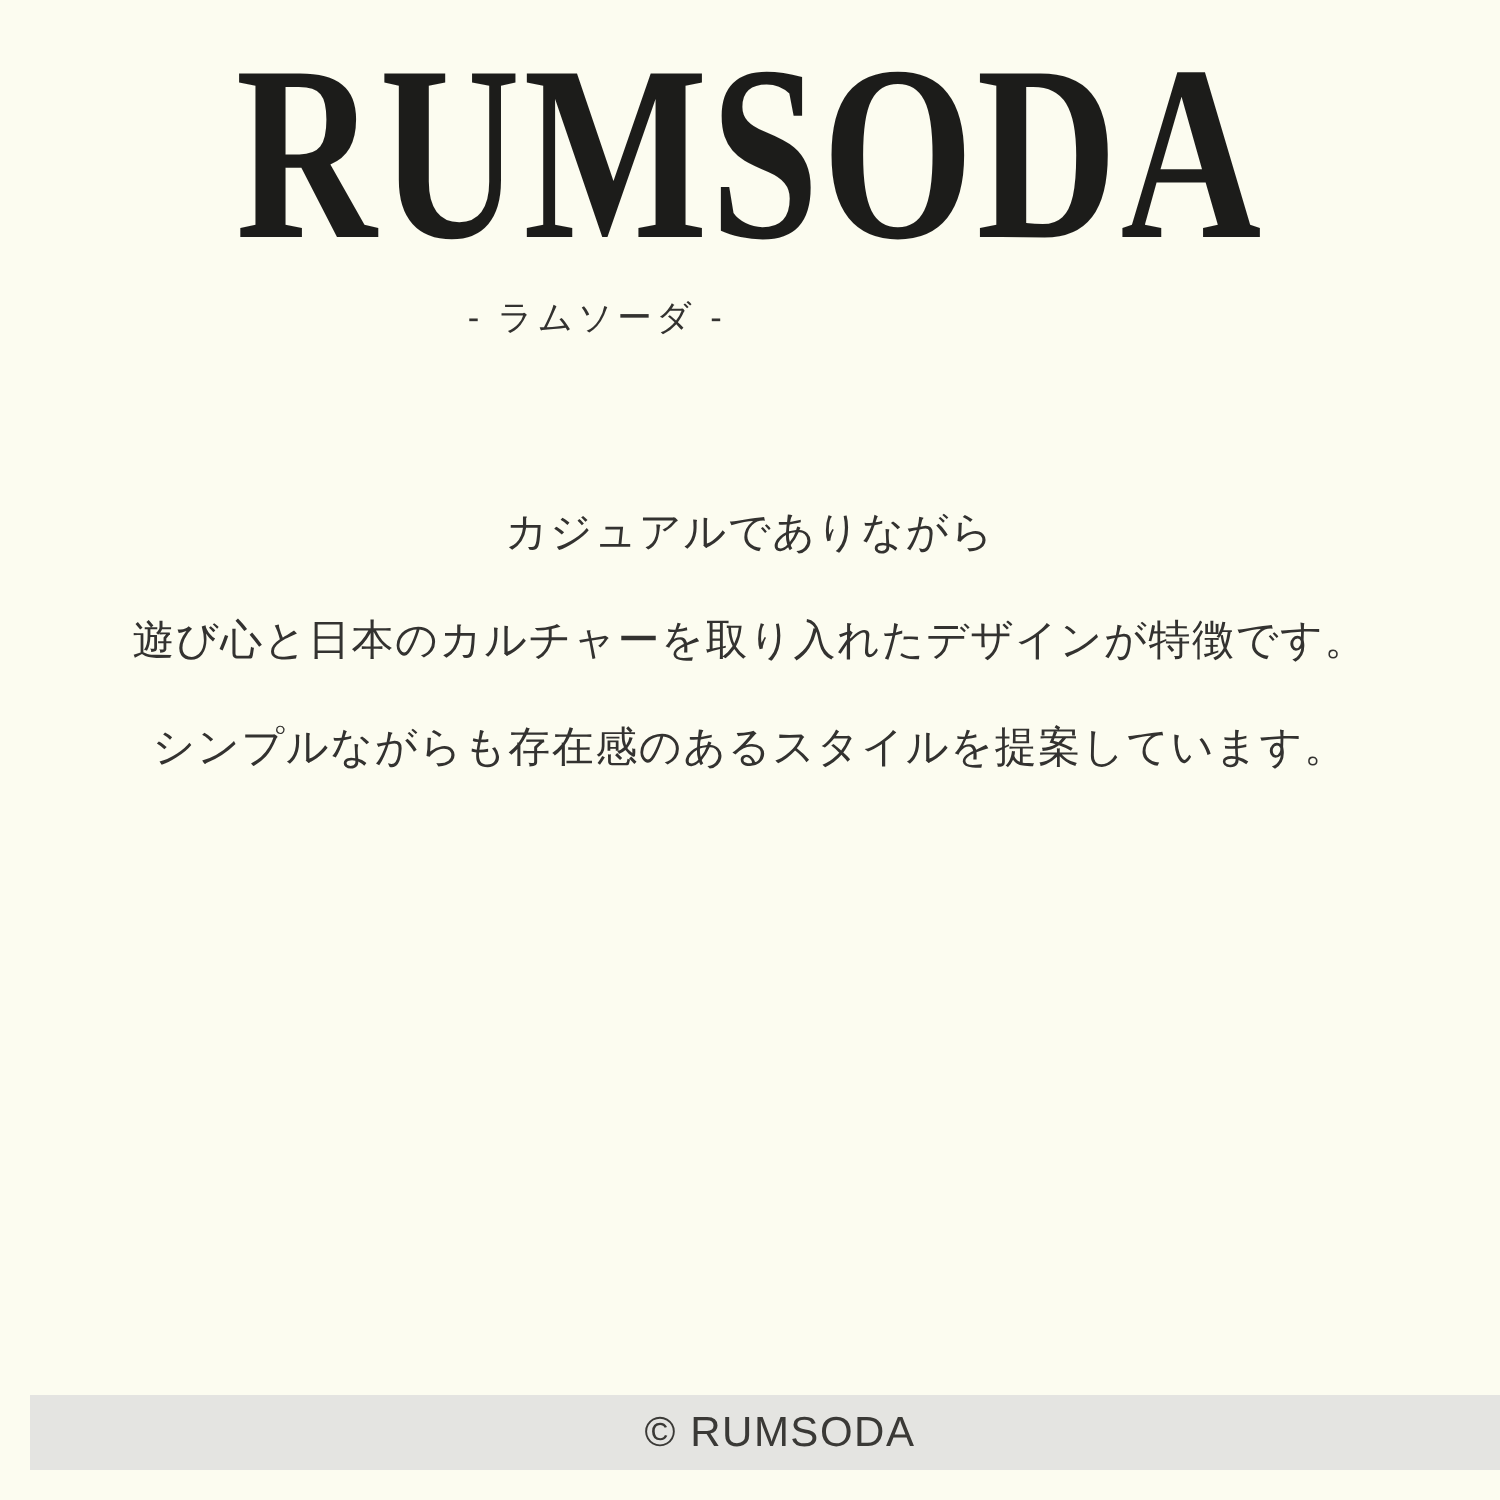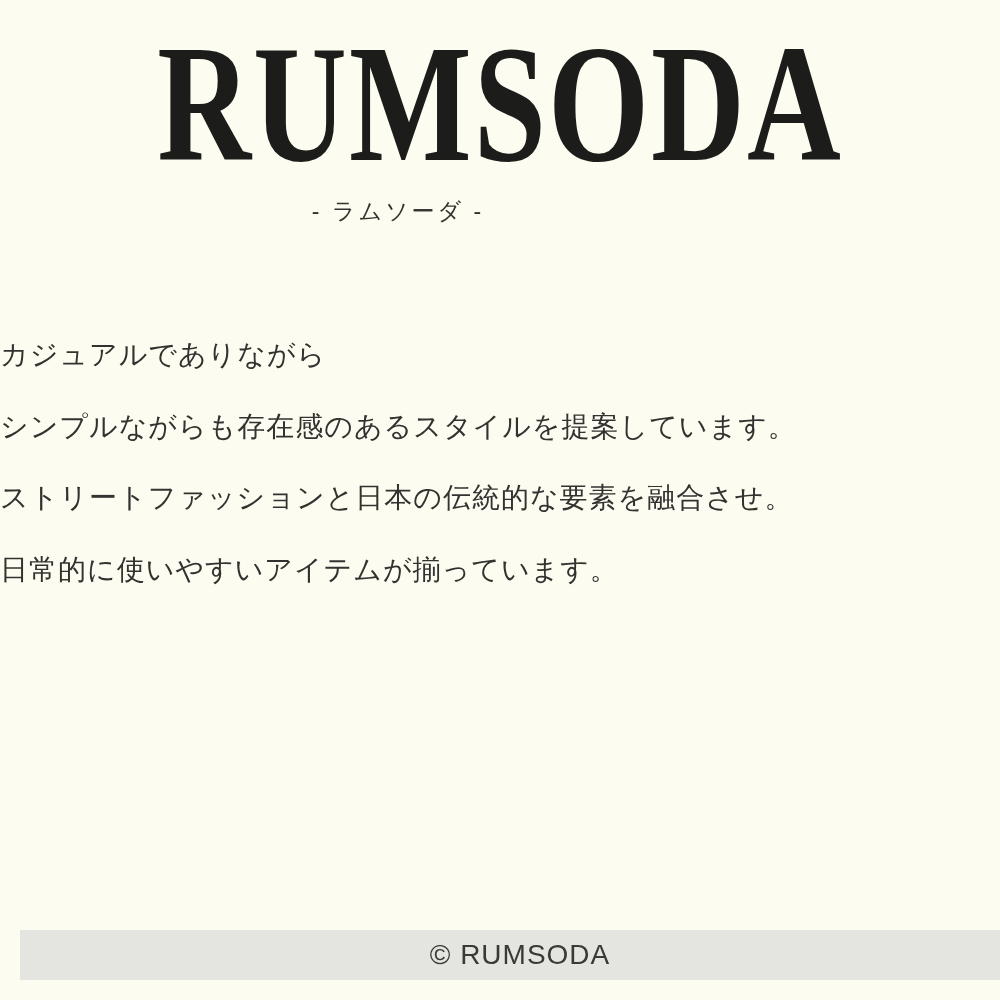--- a/index.html
+++ b/index.html
@@ -41,21 +41,21 @@
     text-align: center;
     font-size: 23px;
     letter-spacing: 3px;
     color: var(--text-color);
   }
   .description {
     position: absolute;
     top: 319px;
     left: 0;
     width: 1000px;
-    text-align: left;
+    text-align: center;
   }
   .description .line {
     display: block;
     height: 71.5px;
     line-height: 71.5px;
     font-size: 28px;
     letter-spacing: 1px;
     white-space: nowrap;
     color: var(--text-color);
   }
@@ -79,20 +79,19 @@
 </style>
 </head>
 <body>
 
 <div class="brand-title">RUMSODA</div>
 
 <div class="brand-subtitle">- ラムソーダ -</div>
 
 <div class="description">
   <span class="line">カジュアルでありながら</span>
+  <span class="line">遊び心と日本のカルチャーを取り入れたデザインが特徴です。</span>
   <span class="line">シンプルながらも存在感のあるスタイルを提案しています。</span>
-  <span class="line">ストリートファッションと日本の伝統的な要素を融合させ。</span>
-  <span class="line">日常的に使いやすいアイテムが揃っています。</span>
 </div>
 
 <div class="footer-band">
   <span class="footer-copyright">© RUMSODA</span>
 </div>
 
 </body></html>

